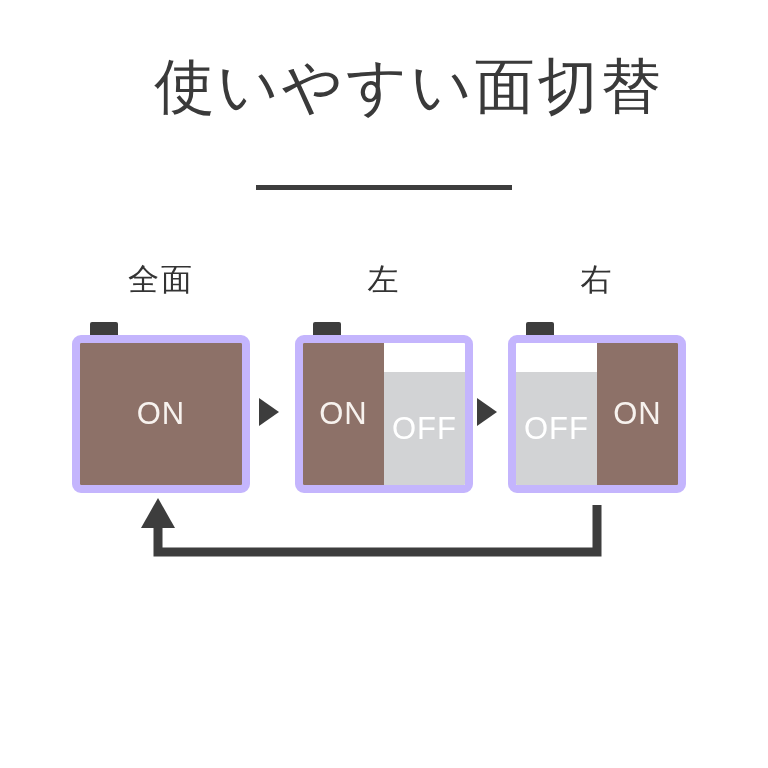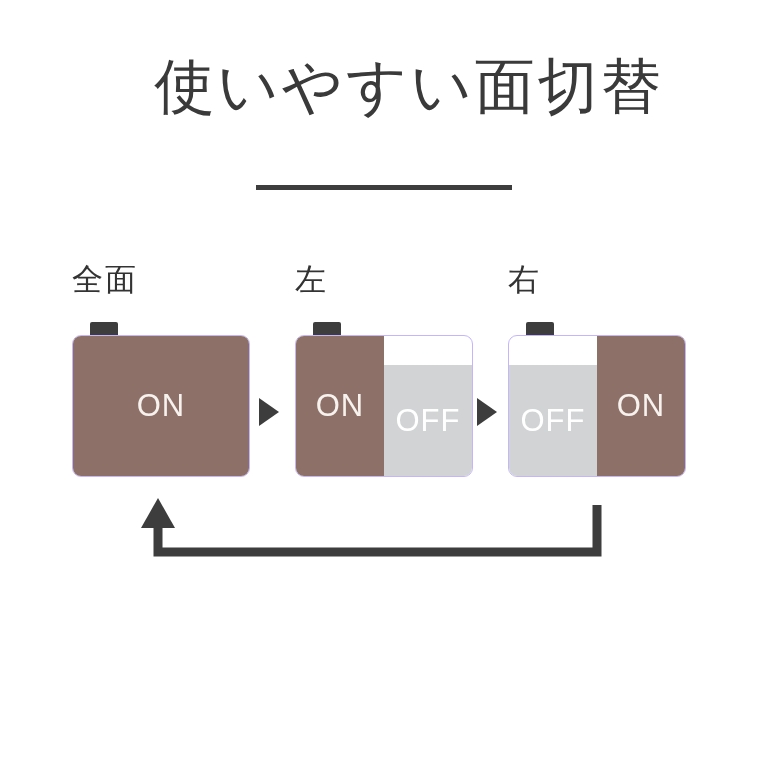--- a/index.html
+++ b/index.html
@@ -46,34 +46,34 @@
     left: 0;
     top: 0;
     width: 768px;
     height: 768px;
   }
 
   .panel-label {
     position: absolute;
     top: 259px;
     width: 178px;
-    text-align: left;
+    text-align: center;
     font-size: 31px;
     letter-spacing: 2px;
     color: #333333;
     font-weight: 400;
   }
 
   .panel {
     position: absolute;
     top: 335px;
     width: 178px;
-    height: 142px;
+    height: 158px;
     box-sizing: border-box;
-    border: 1px solid #c4b5fd;
+    border: 8px solid #c4b5fd;
     border-radius: 9px;
     display: flex;
     overflow: hidden;
     background: #ffffff;
   }
   .panel-tab {
     position: absolute;
     top: 322px;
     width: 28px;
     height: 15px;

